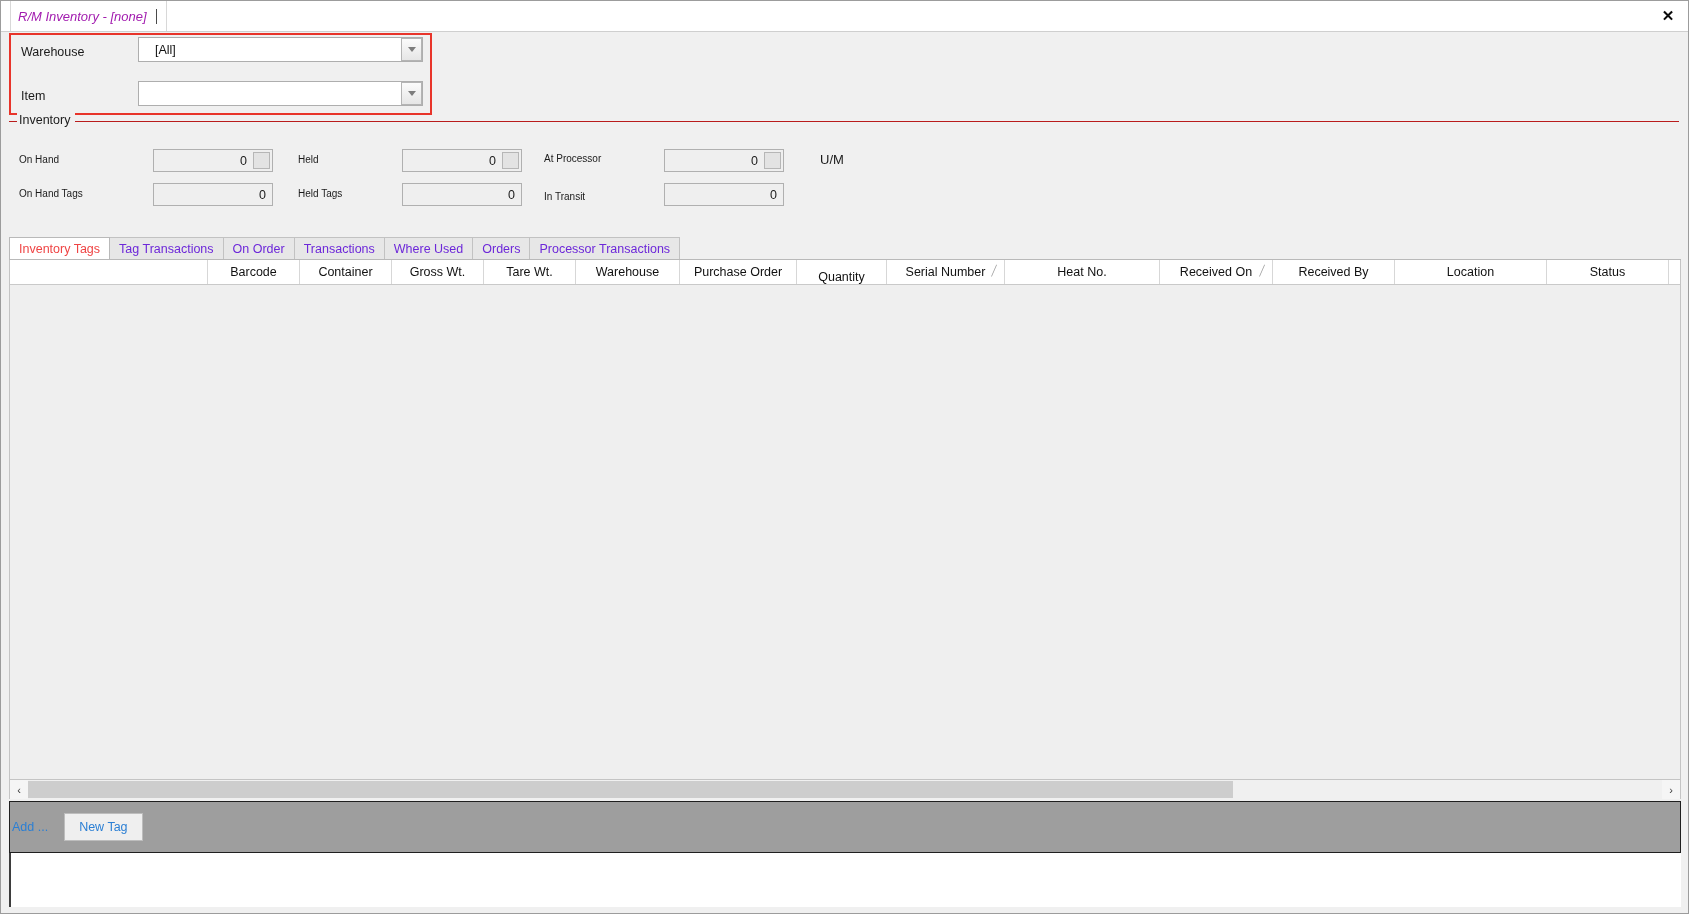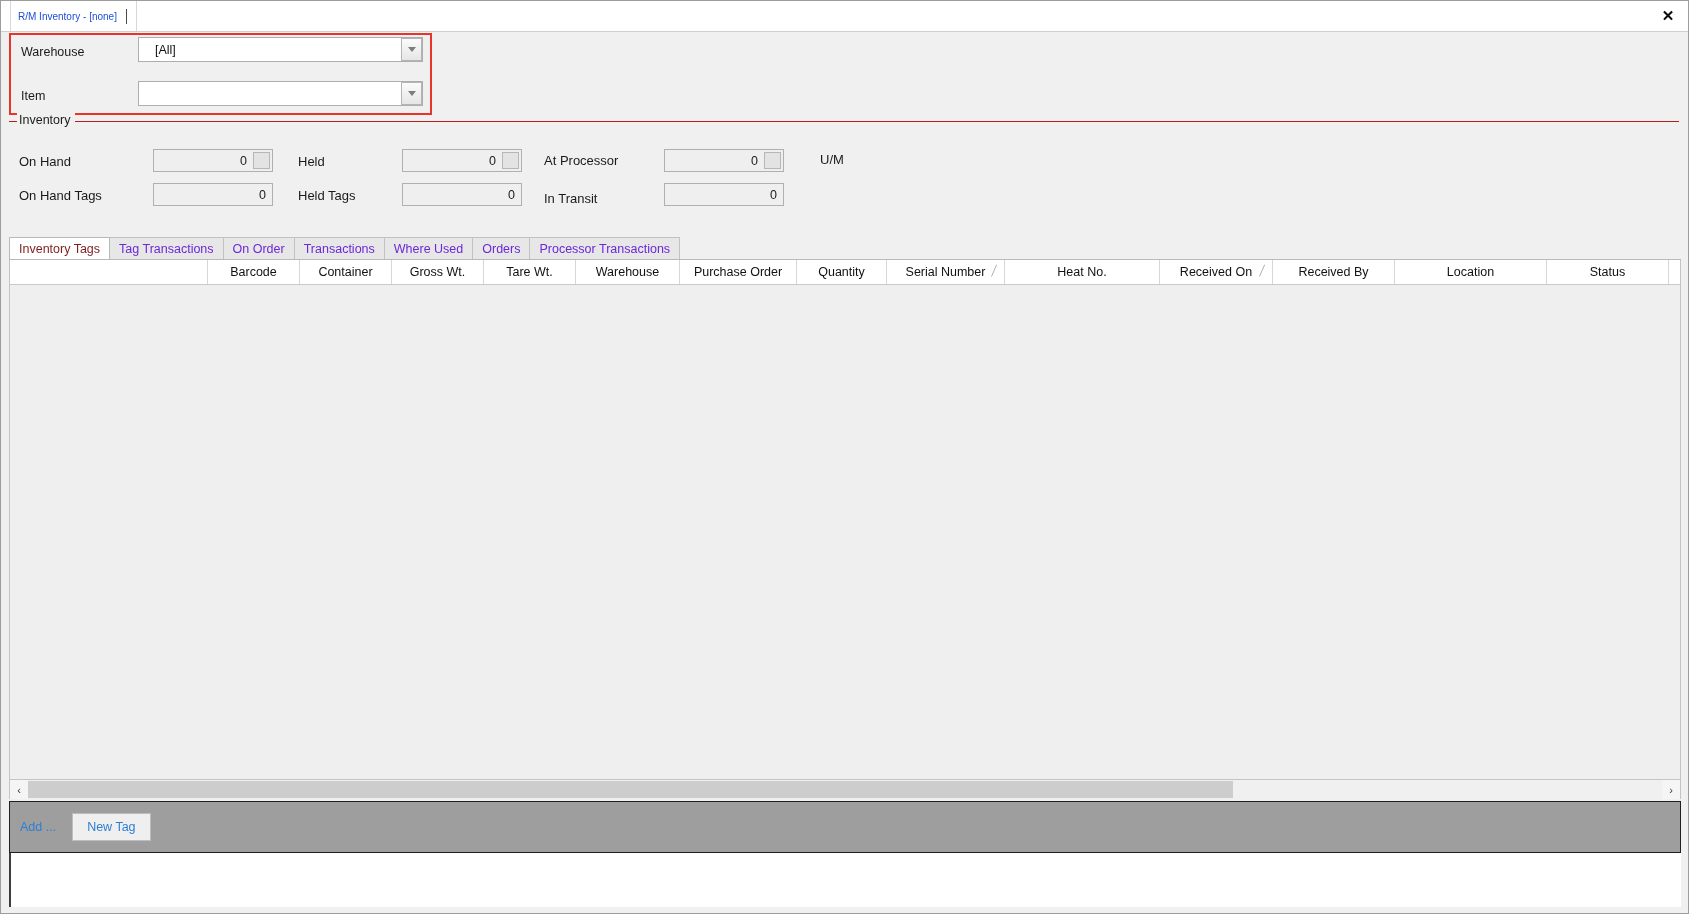--- a/index.html
+++ b/index.html
@@ -39,22 +39,23 @@
     display: flex;
     align-items: center;
     padding: 0 9px 0 7px;
     background: #ffffff;
     border-left: 1px solid #d8d8d8;
     border-right: 1px solid #d8d8d8;
     box-sizing: border-box;
     white-space: nowrap;
   }
   .doc-tab-label {
-    font-size: 10px;
-    color: #1d4ed8;
+    font-size: 13px;
+    color: #a21caf;
+    font-style: italic;
   }
   .doc-tab-caret {
     display: inline-block;
     width: 1px;
     height: 15px;
     background: #4a4a4a;
     margin-left: 9px;
   }
   .close-btn {
     position: absolute;
@@ -151,21 +152,21 @@
     position: absolute;
     left: 8px;
     top: -9px;
     background: #f0f0f0;
     padding: 0 5px 0 2px;
     font-size: 12.5px;
     color: #1a1a1a;
   }
   .inv-cell-label {
     position: absolute;
-    font-size: 13px;
+    font-size: 10px;
     color: #1a1a1a;
   }
   .num-box {
     position: absolute;
     height: 23px;
     background: #efefef;
     border: 1px solid #b0b0b0;
     box-sizing: border-box;
     display: flex;
     align-items: center;
@@ -217,21 +218,21 @@
     margin-right: -1px;
     box-sizing: border-box;
     cursor: pointer;
     white-space: nowrap;
   }
   .tab.active {
     background: #ffffff;
     border-color: #b9b9b9;
     position: relative;
     z-index: 2;
-    color: #7f1d1d;
+    color: #ef4444;
   }
 
   
   .grid-wrap {
     position: absolute;
     left: 8px;
     top: 259px;
     width: 1672px;
     height: 520px;
     background: #7dd3fc;
@@ -322,21 +323,21 @@
     position: absolute;
     left: 8px;
     top: 800px;
     width: 1672px;
     height: 52px;
     background: #9e9e9e;
     border: 1px solid #1f1f1f;
     box-sizing: border-box;
     display: flex;
     align-items: center;
-    padding-left: 10px;
+    padding-left: 2px;
   }
   .link-btn {
     font-size: 12.5px;
     color: #2b7fd4;
     cursor: pointer;
     margin-right: 16px;
   }
   .tag-btn {
     background: #efefef;
     border: 1px solid #bdbdbd;
@@ -470,21 +471,21 @@
         </div>
         <div class="gh-cell" style="width: 92px; flex: 0 0 92px;">
           <span>Tare Wt.</span>
         </div>
         <div class="gh-cell" style="width: 104px; flex: 0 0 104px;">
           <span>Warehouse</span>
         </div>
         <div class="gh-cell" style="width: 117px; flex: 0 0 117px;">
           <span>Purchase Order</span>
         </div>
-        <div class="gh-cell" style="width: 90px; flex: 0 0 90px;">
+        <div class="gh-cell" style="width: 90px; flex: 0 0 90px; align-items: flex-end;">
           <span>Quantity</span>
         </div>
         <div class="gh-cell" style="width: 118px; flex: 0 0 118px;">
           <span>Serial Number</span>
           <span class="sort-ind">╱</span>
         </div>
         <div class="gh-cell" style="width: 155px; flex: 0 0 155px;">
           <span>Heat No.</span>
         </div>
         <div class="gh-cell" style="width: 113px; flex: 0 0 113px;">

